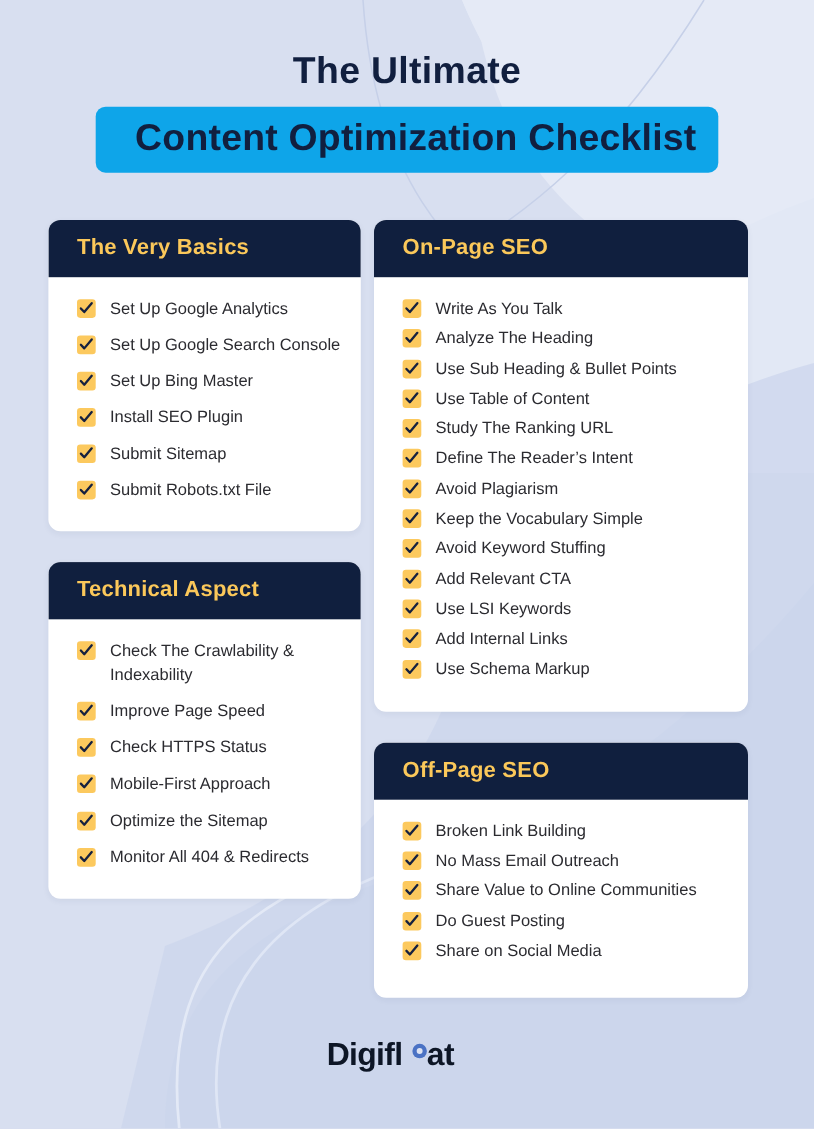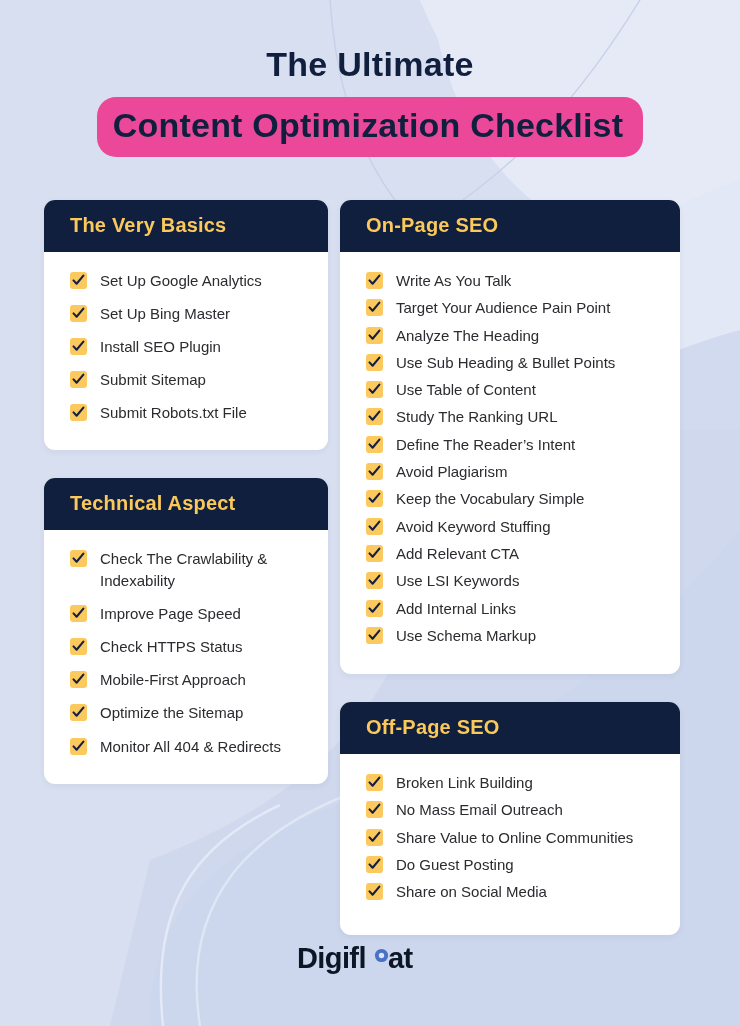--- a/index.html
+++ b/index.html
@@ -43,23 +43,23 @@
     padding-top: 46px;
     font-size: 34px;
     font-weight: bold;
     letter-spacing: 0.3px;
     color: #111f3f;
     line-height: 1.1;
   }
   .title-banner {
     display: inline-block;
     margin-top: 14px;
-    background: #ec4899;
-    border-radius: 19px;
-    padding: 11px 20px 13px 16px;
+    background: #0ea5e9;
+    border-radius: 9px;
+    padding: 11px 20px 13px 36px;
   }
   .title-line2 {
     margin: 0;
     font-size: 34px;
     font-weight: bold;
     letter-spacing: 0.2px;
     color: #111f3f;
     line-height: 1.05;
     white-space: nowrap;
   }
@@ -202,20 +202,28 @@
                   </svg>
                 </span>
               <span class="check-label">Set Up Google Analytics</span>
             </li>
             <li class="check-item">
               <span class="check-box">
                   <svg width="13" height="13" viewBox="0 0 13 13">
                     <path d="M1.5 6.4 L4.6 9.7 L11.4 1.6" fill="none" stroke="#16213f" stroke-width="2.1" stroke-linecap="round" stroke-linejoin="round"></path>
                   </svg>
                 </span>
+              <span class="check-label">Set Up Google Search Console</span>
+            </li>
+            <li class="check-item">
+              <span class="check-box">
+                  <svg width="13" height="13" viewBox="0 0 13 13">
+                    <path d="M1.5 6.4 L4.6 9.7 L11.4 1.6" fill="none" stroke="#16213f" stroke-width="2.1" stroke-linecap="round" stroke-linejoin="round"></path>
+                  </svg>
+                </span>
               <span class="check-label">Set Up Bing Master</span>
             </li>
             <li class="check-item">
               <span class="check-box">
                   <svg width="13" height="13" viewBox="0 0 13 13">
                     <path d="M1.5 6.4 L4.6 9.7 L11.4 1.6" fill="none" stroke="#16213f" stroke-width="2.1" stroke-linecap="round" stroke-linejoin="round"></path>
                   </svg>
                 </span>
               <span class="check-label">Install SEO Plugin</span>
             </li>
@@ -307,28 +315,20 @@
         </div>
         <div class="card-body compact">
           <ul class="check-list tight">
             <li class="check-item">
               <span class="check-box">
                   <svg width="13" height="13" viewBox="0 0 13 13">
                     <path d="M1.5 6.4 L4.6 9.7 L11.4 1.6" fill="none" stroke="#16213f" stroke-width="2.1" stroke-linecap="round" stroke-linejoin="round"></path>
                   </svg>
                 </span>
               <span class="check-label">Write As You Talk</span>
-            </li>
-            <li class="check-item">
-              <span class="check-box">
-                  <svg width="13" height="13" viewBox="0 0 13 13">
-                    <path d="M1.5 6.4 L4.6 9.7 L11.4 1.6" fill="none" stroke="#16213f" stroke-width="2.1" stroke-linecap="round" stroke-linejoin="round"></path>
-                  </svg>
-                </span>
-              <span class="check-label">Target Your Audience Pain Point</span>
             </li>
             <li class="check-item">
               <span class="check-box">
                   <svg width="13" height="13" viewBox="0 0 13 13">
                     <path d="M1.5 6.4 L4.6 9.7 L11.4 1.6" fill="none" stroke="#16213f" stroke-width="2.1" stroke-linecap="round" stroke-linejoin="round"></path>
                   </svg>
                 </span>
               <span class="check-label">Analyze The Heading</span>
             </li>
             <li class="check-item">

